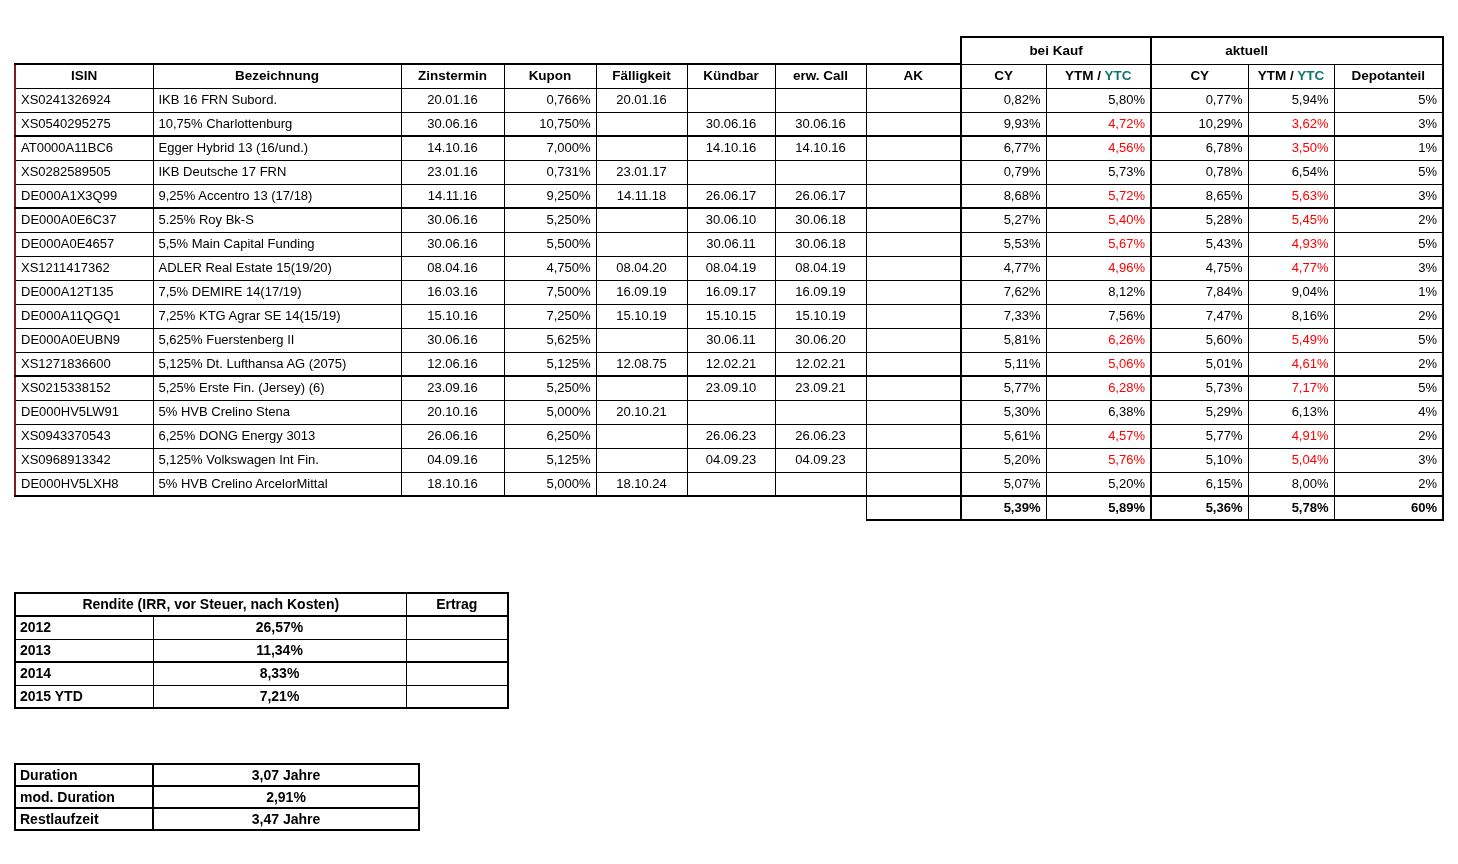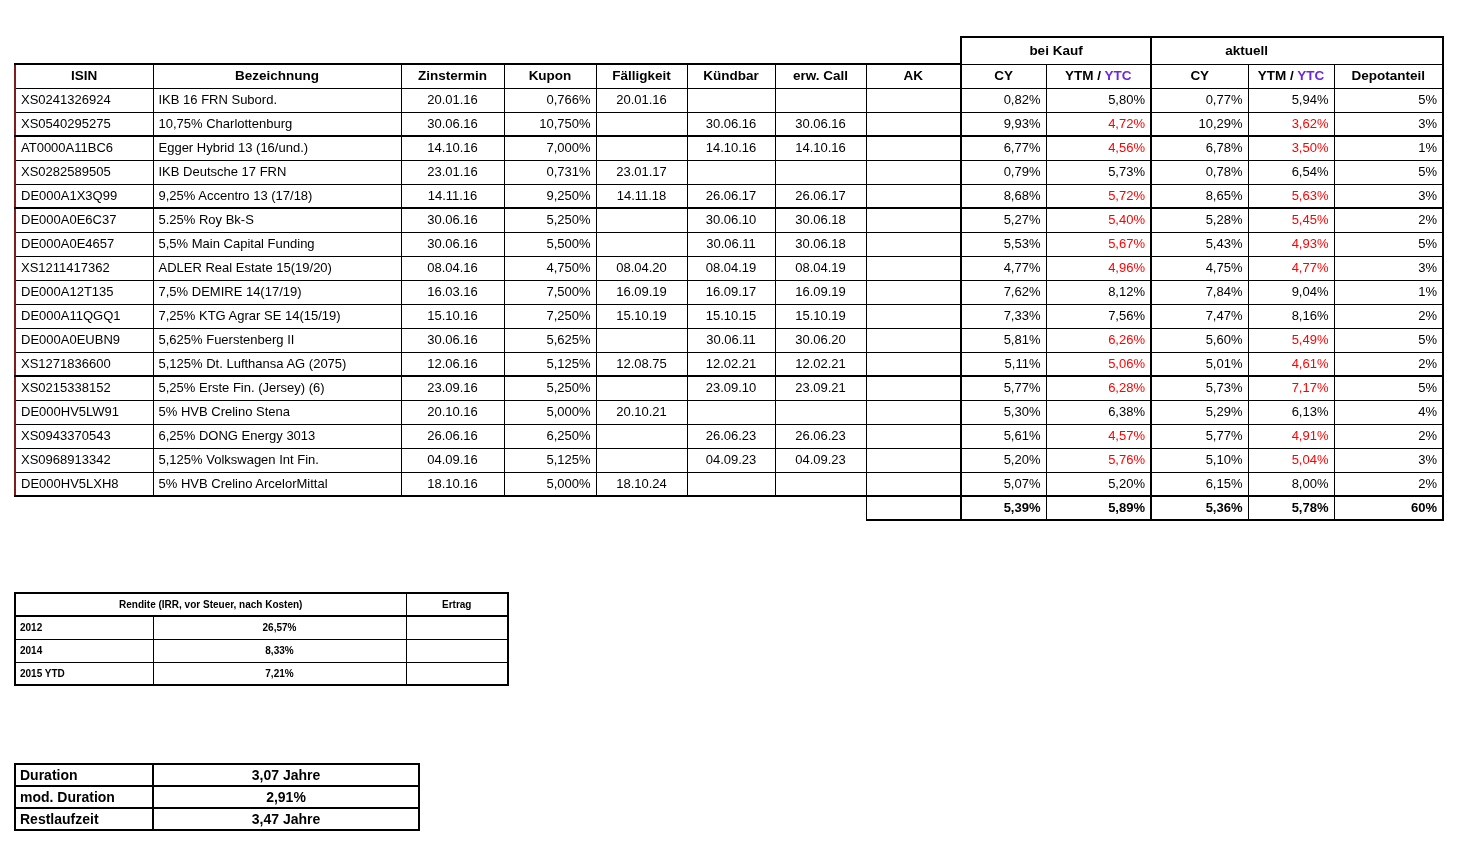--- a/index.html
+++ b/index.html
@@ -21,27 +21,27 @@
   #main-table .firstcol{border-left:2px solid #7f1d1d;}
   #main-table .lastcol{border-right:2px solid #000;}
   #main-table .thickL{border-left:2px solid #000;margin-left:13px;}
   #main-table tr.group-end td{border-bottom:2px solid #000;}
   #main-table tr.last-row td{border-bottom:2px solid #000;}
   #main-table td.c-left{text-align:left;}
   #main-table td.c-center{text-align:center;}
   #main-table td.c-right{text-align:right;}
   #main-table td.red{color:#ff0000;}
   #main-table .bold{font-weight:bold;}
-  .red{color:#6d28d9;}
+  .red{color:#0f766e;}
   #main-table tfoot td{border-bottom:2px solid #000;font-weight:bold;text-align:right;}
   #main-table tfoot td.blank{border:none;}
   #main-table tfoot td.t-ak{border:1px solid #000;border-bottom:2px solid #000;}
 
   
-  #rendite-table{position:absolute;left:14px;top:592px;width:493px;font-size:10px;}
+  #rendite-table{position:absolute;left:14px;top:592px;width:493px;font-size:14px;}
   #rendite-table td,#rendite-table th{border:1px solid #000;height:23px;line-height:21px;font-weight:bold;padding:0 4px;}
   #rendite-table th{text-align:center;border-bottom:2px solid #000;}
   #rendite-table .edgeT{border-top:2px solid #000;}
   #rendite-table .edgeL{border-left:2px solid #000;}
   #rendite-table .edgeR{border-right:2px solid #000;}
   #rendite-table tr.group-end td{border-bottom:2px solid #000;}
   #rendite-table tr.last td{border-bottom:2px solid #000;}
   #rendite-table td.lbl{text-align:left;}
   #rendite-table td.val{text-align:center;}
 
@@ -375,20 +375,25 @@
         <th class="edgeT edgeL" colspan="2">Rendite (IRR, vor Steuer, nach Kosten)</th>
         <th class="edgeT edgeR">Ertrag</th>
       </tr>
     </thead>
     <tbody>
       <tr>
         <td class="lbl edgeL">2012</td>
         <td class="val">26,57%</td>
         <td class="edgeR"></td>
       </tr>
+      <tr class="group-end">
+        <td class="lbl edgeL">2013</td>
+        <td class="val">11,34%</td>
+        <td class="edgeR"></td>
+      </tr>
       <tr>
         <td class="lbl edgeL">2014</td>
         <td class="val">8,33%</td>
         <td class="edgeR"></td>
       </tr>
       <tr class="last">
         <td class="lbl edgeL">2015 YTD</td>
         <td class="val">7,21%</td>
         <td class="edgeR"></td>
       </tr>

